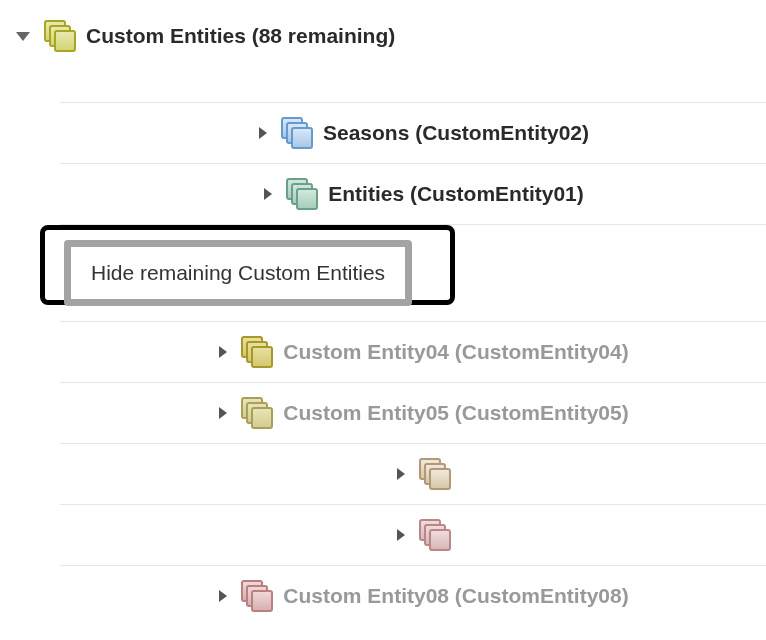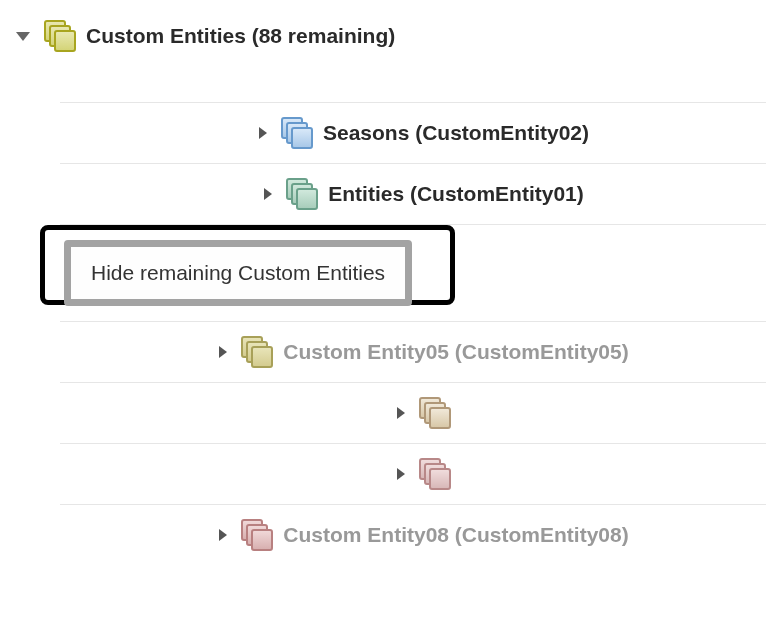--- a/index.html
+++ b/index.html
@@ -148,20 +148,31 @@
           <span class="sheet s2"></span>
           <span class="sheet s3"></span>
         </span>
         <span class="label">Entities (CustomEntity01)</span>
       </div>
     </div>
     <div class="button-wrap"><div class="highlight-box"></div><button class="hide-btn">Hide remaining Custom Entities</button></div>
     <div class="tree-item">
       <div class="row">
         <span class="caret caret-right"></span>
+        <span class="stack-icon ic-oliveDark">
+          <span class="sheet s1"></span>
+          <span class="sheet s2"></span>
+          <span class="sheet s3"></span>
+        </span>
+        <span class="label faded">Custom Entity04 (CustomEntity04)</span>
+      </div>
+    </div>
+    <div class="tree-item">
+      <div class="row">
+        <span class="caret caret-right"></span>
         <span class="stack-icon ic-olive2">
           <span class="sheet s1"></span>
           <span class="sheet s2"></span>
           <span class="sheet s3"></span>
         </span>
         <span class="label faded">Custom Entity05 (CustomEntity05)</span>
       </div>
     </div>
     <div class="tree-item">
       <div class="row">

